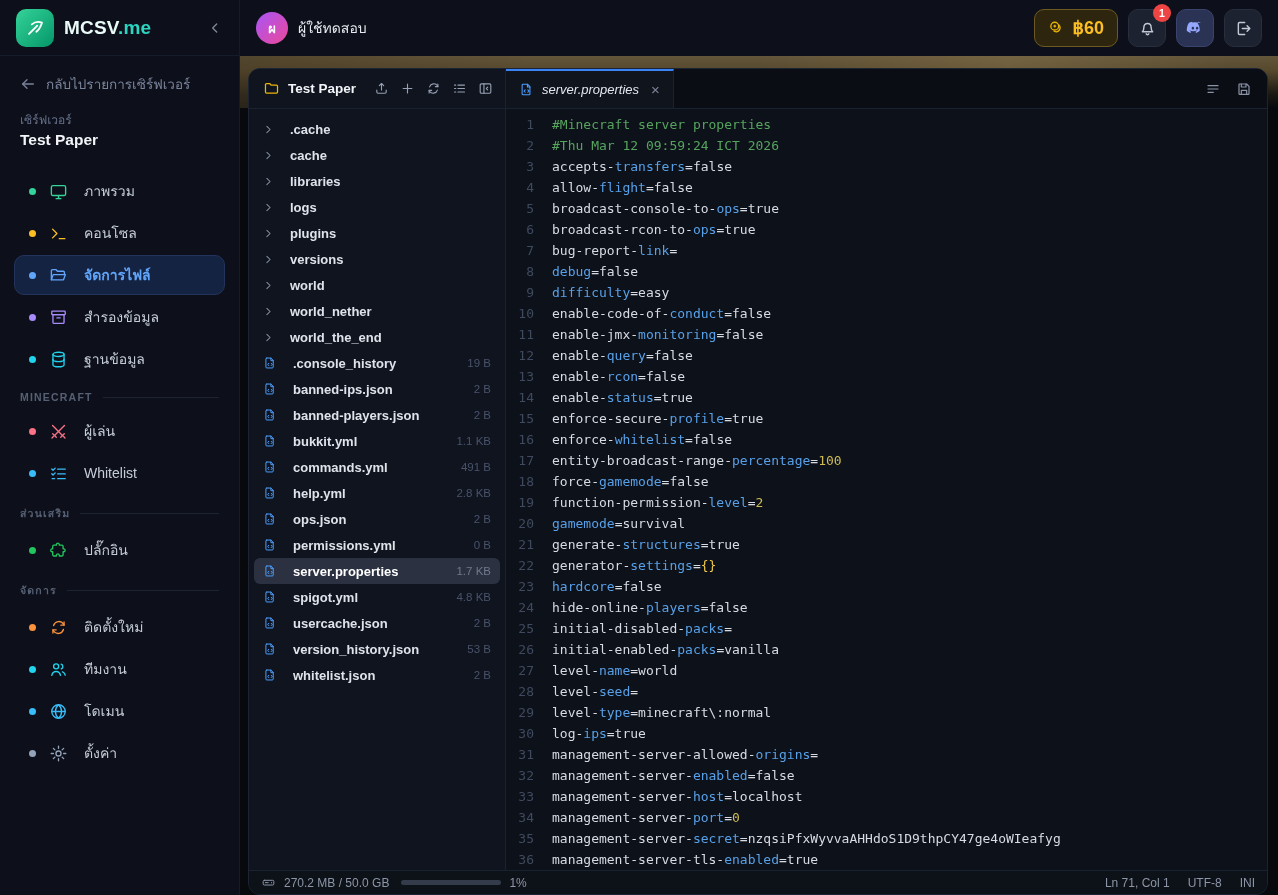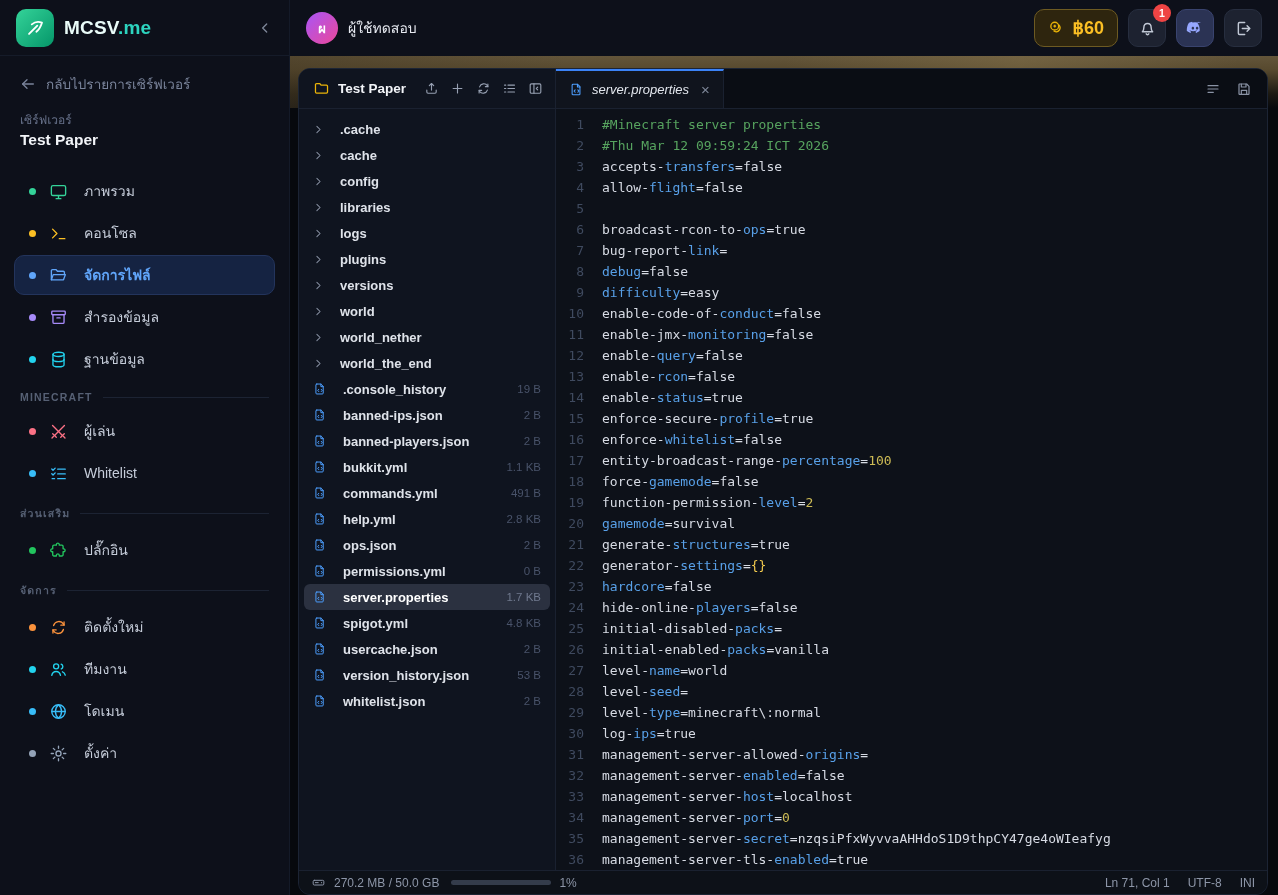--- a/index.html
+++ b/index.html
@@ -1,21 +1,21 @@
 <!DOCTYPE html>
 <html style="--accent: #3b82f6; --code-comment: #57a45f; --code-plain: #d7dbe4; --code-key: #58a0e8; --code-number: #cdbb55; --code-brace: #f3cb4e; --ln: #3f4a5f;"><head>
 <meta charset="utf-8">
 <style>
   * { margin:0; padding:0; box-sizing:border-box; }
   html,body { width:1278px; height:895px; overflow:hidden; background:#07090d;
     font-family:"Liberation Sans","DejaVu Sans",sans-serif; }
   .app { display:flex; width:100%; height:100%; }
 
   
-  .sidebar { width:290px; flex:none; background:#0d101a; border-right:1px solid #141a28;
+  .sidebar { width:240px; flex:none; background:#0d101a; border-right:1px solid #141a28;
     display:flex; flex-direction:column; color:#e6e9f0; }
   .sb-header { height:56px; flex:none; display:flex; align-items:center; gap:10px;
     padding:0 16px; border-bottom:1px solid #151b29; }
   .logo { width:38px; height:38px; border-radius:10px; flex:none;
     background:linear-gradient(135deg,#34d399,#059669); display:flex; align-items:center; justify-content:center; }
   .logo svg { width:22px; height:22px; stroke:#ffffff; fill:none; stroke-width:2; stroke-linecap:round; stroke-linejoin:round; }
   .brand { font-size:19px; font-weight:bold; letter-spacing:.2px; flex:1; }
   .brand .b1 { color:#e9fbf8; }
   .brand .b2 { color:#2dd4bf; }
   .sb-collapse { color:#7e8799; display:flex; }
@@ -419,28 +419,20 @@
                   </svg>
                 </span>
                 <span class="tname">cache</span>
               </div>
               <div class="trow folder">
                 <span class="chev">
                   <svg viewBox="0 0 24 24">
                     <path d="M8.5 5l7 7-7 7"></path>
                   </svg>
                 </span>
-                <span class="tname">config</span>
-              </div>
-              <div class="trow folder">
-                <span class="chev">
-                  <svg viewBox="0 0 24 24">
-                    <path d="M8.5 5l7 7-7 7"></path>
-                  </svg>
-                </span>
                 <span class="tname">libraries</span>
               </div>
               <div class="trow folder">
                 <span class="chev">
                   <svg viewBox="0 0 24 24">
                     <path d="M8.5 5l7 7-7 7"></path>
                   </svg>
                 </span>
                 <span class="tname">logs</span>
               </div>
@@ -656,21 +648,21 @@
                     <path d="M8 20v-6h8v6"></path>
                   </svg>
               </span>
             </div>
           </div>
           <div class="code" id="code">
               <div class="code-row"><span class="ln">1</span><span class="lc"><span class="seg-c">#Minecraft server properties</span></span></div>
               <div class="code-row"><span class="ln">2</span><span class="lc"><span class="seg-c">#Thu Mar 12 09:59:24 ICT 2026</span></span></div>
               <div class="code-row"><span class="ln">3</span><span class="lc"><span class="seg-p">accepts-</span><span class="seg-k">transfers</span><span class="seg-p">=false</span></span></div>
               <div class="code-row"><span class="ln">4</span><span class="lc"><span class="seg-p">allow-</span><span class="seg-k">flight</span><span class="seg-p">=false</span></span></div>
-              <div class="code-row"><span class="ln">5</span></div>
+              <div class="code-row"><span class="ln">5</span><span class="lc"><span class="seg-p">broadcast-console-to-</span><span class="seg-k">ops</span><span class="seg-p">=true</span></span></div>
               <div class="code-row"><span class="ln">6</span><span class="lc"><span class="seg-p">broadcast-rcon-to-</span><span class="seg-k">ops</span><span class="seg-p">=true</span></span></div>
               <div class="code-row"><span class="ln">7</span><span class="lc"><span class="seg-p">bug-report-</span><span class="seg-k">link</span><span class="seg-p">=</span></span></div>
               <div class="code-row"><span class="ln">8</span><span class="lc"><span class="seg-k">debug</span><span class="seg-p">=false</span></span></div>
               <div class="code-row"><span class="ln">9</span><span class="lc"><span class="seg-k">difficulty</span><span class="seg-p">=easy</span></span></div>
               <div class="code-row"><span class="ln">10</span><span class="lc"><span class="seg-p">enable-code-of-</span><span class="seg-k">conduct</span><span class="seg-p">=false</span></span></div>
               <div class="code-row"><span class="ln">11</span><span class="lc"><span class="seg-p">enable-jmx-</span><span class="seg-k">monitoring</span><span class="seg-p">=false</span></span></div>
               <div class="code-row"><span class="ln">12</span><span class="lc"><span class="seg-p">enable-</span><span class="seg-k">query</span><span class="seg-p">=false</span></span></div>
               <div class="code-row"><span class="ln">13</span><span class="lc"><span class="seg-p">enable-</span><span class="seg-k">rcon</span><span class="seg-p">=false</span></span></div>
               <div class="code-row"><span class="ln">14</span><span class="lc"><span class="seg-p">enable-</span><span class="seg-k">status</span><span class="seg-p">=true</span></span></div>
               <div class="code-row"><span class="ln">15</span><span class="lc"><span class="seg-p">enforce-secure-</span><span class="seg-k">profile</span><span class="seg-p">=true</span></span></div>

